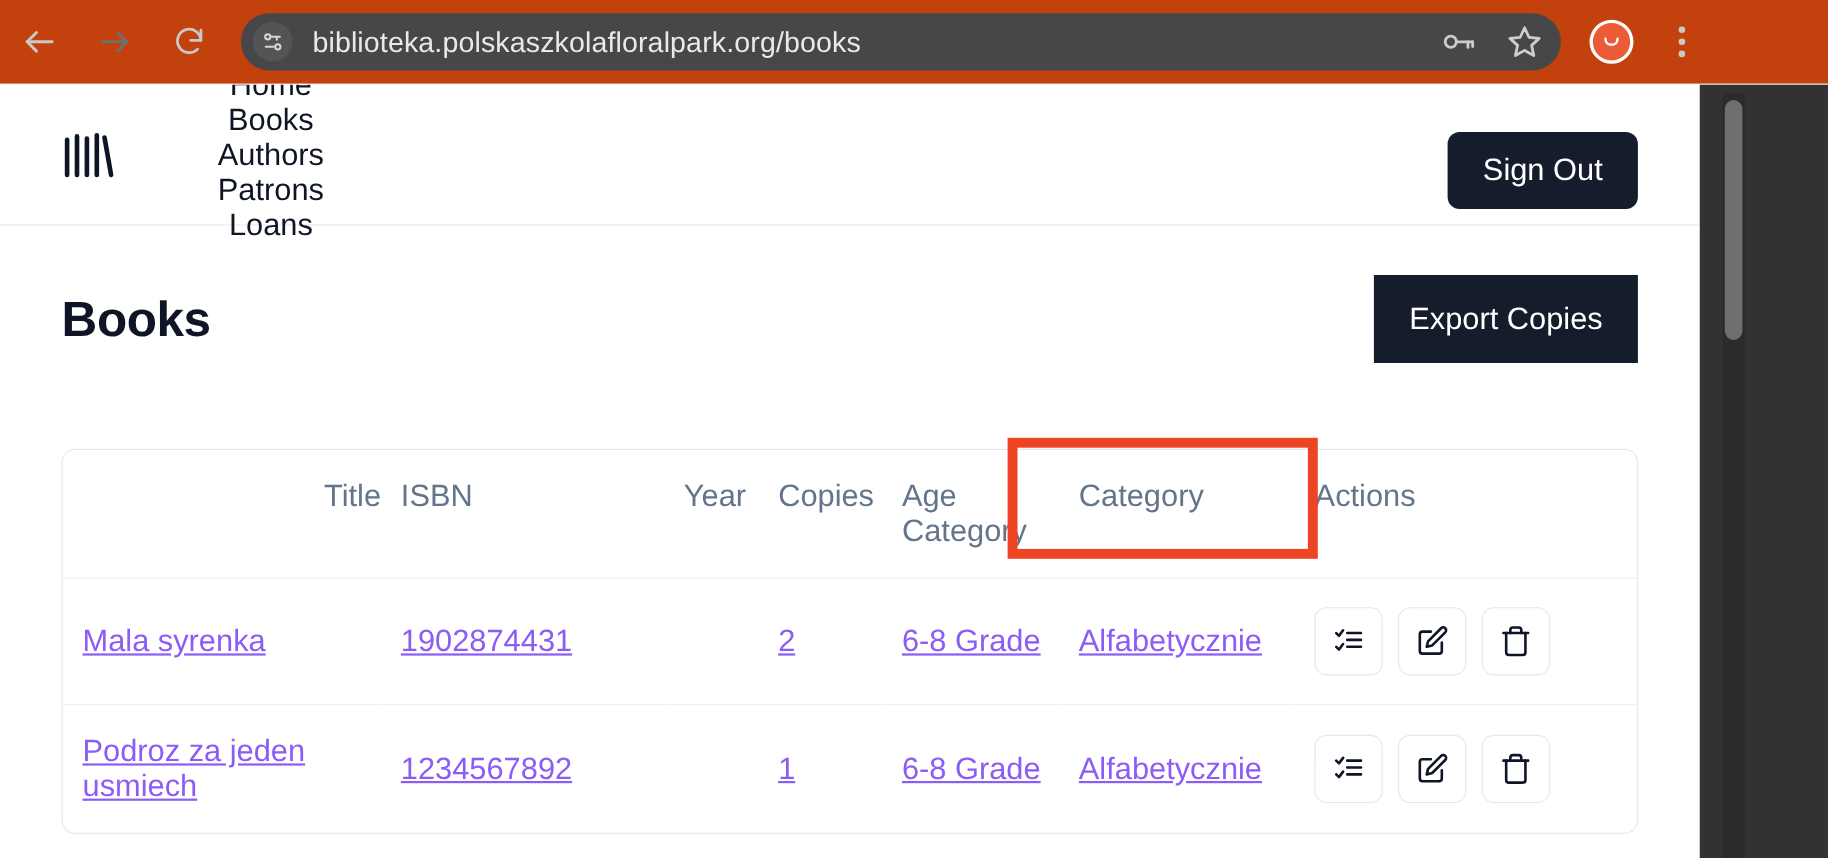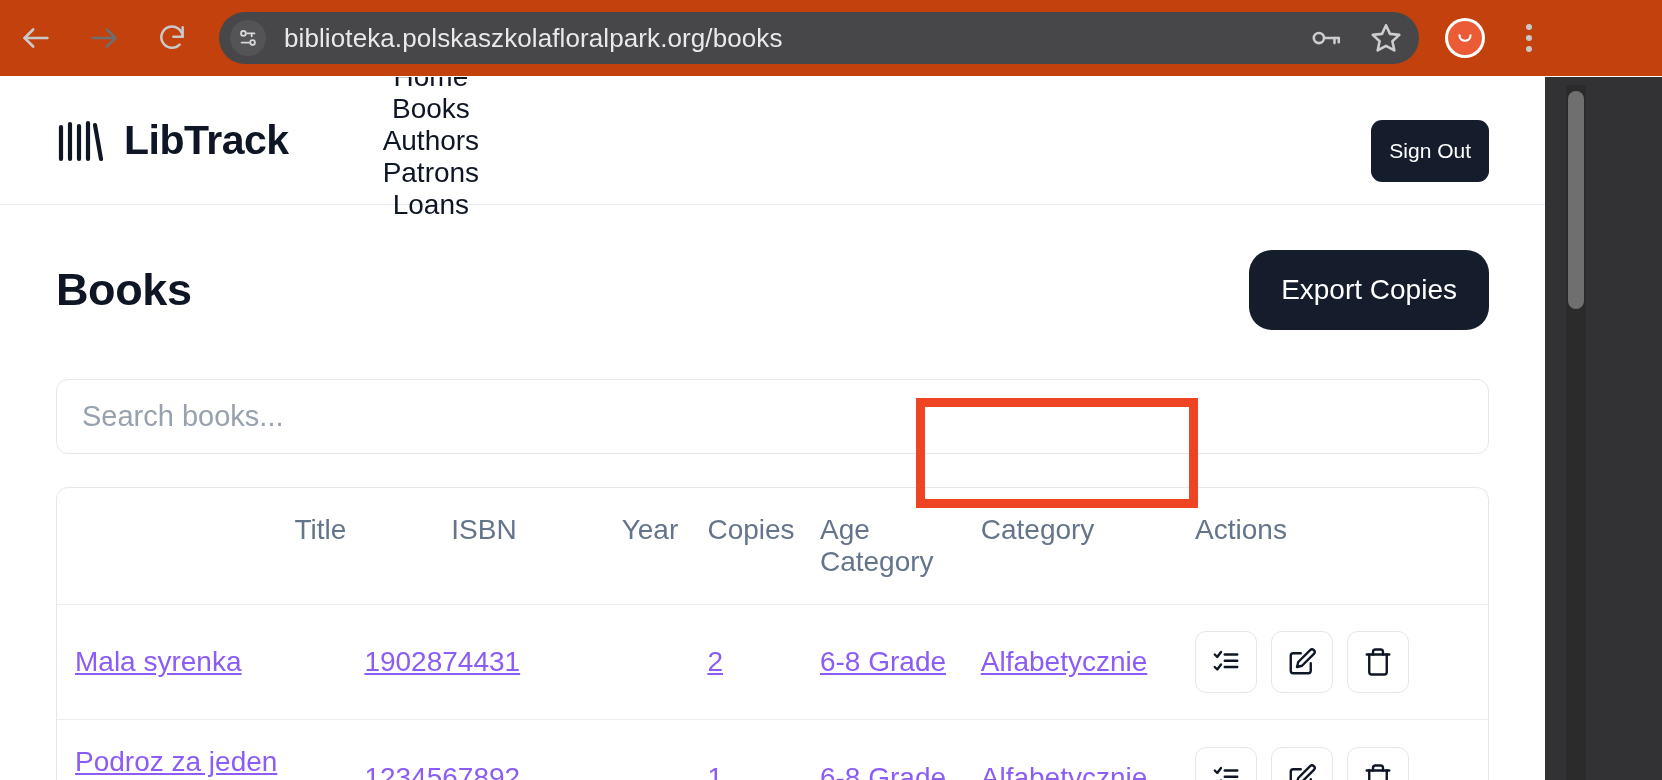--- a/index.html
+++ b/index.html
@@ -112,42 +112,42 @@
   }
   .navlinks { display: flex; align-items: center; margin-left: 56px; gap: 0; flex-direction: column; }
   .navlink {
     font-size: 28px; color: #0e1525;
     padding: 0 38px;
     white-space: nowrap;
   }
   .signout {
     position: absolute; right: 56px; top: 43px;
     background: #151c2c; color: #ffffff;
-    font-size: 21px;
-    padding: 19px 18px;
+    font-size: 28px;
+    padding: 19px 32px;
     border-radius: 11px;
     border: none;
   }
 
   
   .page { padding: 0 56px; position: relative; }
   .page-head {
     display: flex; align-items: center; justify-content: space-between;
     height: 170px;
   }
   .page-title {
     font-size: 45px; font-weight: bold; color: #0e1525;
     letter-spacing: -0.4px;
   }
   .head-actions { display: flex; align-items: center; gap: 26px; }
   .btn-dark {
     background: #151c2c; color: #ffffff;
     font-size: 28px;
     padding: 24px 32px;
-    border-radius: 23px;
+    border-radius: 0;
     border: none;
     white-space: nowrap;
   }
 
   
   .annot {
     position: absolute;
     left: 916px; top: 193px;
     width: 282px; height: 110px;
     border: 9px solid #ef4423;
@@ -192,21 +192,21 @@
   }
   td {
     font-size: 28px; color: #8b5cf6;
     padding: 26px 0 26px 18px;
     border-bottom: 1px solid #eceef2;
     vertical-align: middle;
     text-decoration: underline;
   }
   tr:last-child td { border-bottom: none; }
   .c-title { width: 270px; text-align: right; }
-  .c-isbn  { width: 240px; text-align: center; }
+  .c-isbn  { width: 240px; }
   .c-year  { width: 80px; }
   .c-copies{ width: 105px; }
   .c-age   { width: 150px; }
   .c-cat   { width: 200px; }
   .c-act   { width: 290px; }
 
   .actions-cell { display: flex; align-items: center; gap: 14px; }
   .act-btn {
     width: 62px; height: 62px;
     border: 1px solid #e4e7ec;
@@ -294,21 +294,20 @@
     <div class="brand">
       <span class="brand-mark">
         <svg width="48" height="44" viewBox="0 0 48 44" fill="none" stroke="#0e1525" stroke-width="4.2" stroke-linecap="round">
           <line x1="5" y1="8" x2="5" y2="40"></line>
           <line x1="14" y1="5" x2="14" y2="40"></line>
           <line x1="23" y1="7" x2="23" y2="40"></line>
           <line x1="32" y1="4" x2="32" y2="40"></line>
           <line x1="39" y1="6" x2="45" y2="40"></line>
         </svg>
       </span>
-      <span class="brand-name">LibTrack</span>
     </div>
 
     <div class="navlinks">
       <a class="navlink">Home</a>
       <a class="navlink">Books</a>
       <a class="navlink">Authors</a>
       <a class="navlink">Patrons</a>
       <a class="navlink">Loans</a>
     </div>
 
@@ -319,23 +318,20 @@
 
     <div class="page-head">
       <h1 class="page-title">Books</h1>
       <div class="head-actions">
         <button class="btn-dark">Export Copies</button>
       </div>
     </div>
 
     <div class="annot"></div>
 
-    <div class="search-box">
-      <input class="search-input" type="text" placeholder="Search books..." style="">
-    </div>
 
     <div class="table-wrap">
       <table>
         <thead>
           <tr>
             <th class="c-title">Title</th>
             <th class="c-isbn">ISBN</th>
             <th class="c-year">Year</th>
             <th class="c-copies">Copies</th>
             <th class="c-age">Age Category</th>

